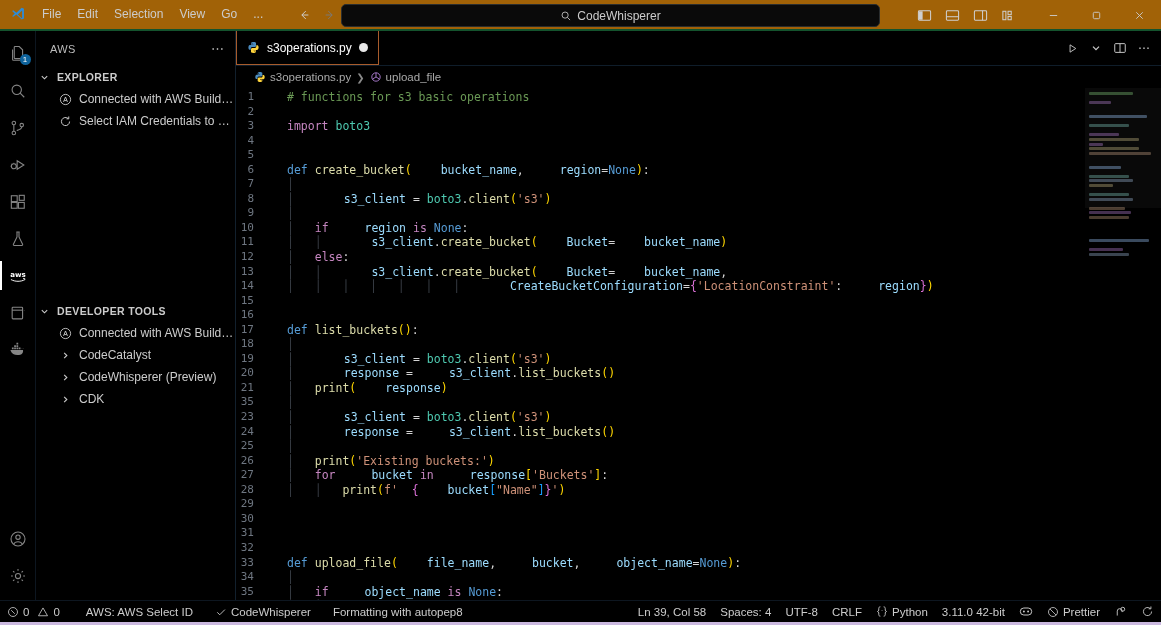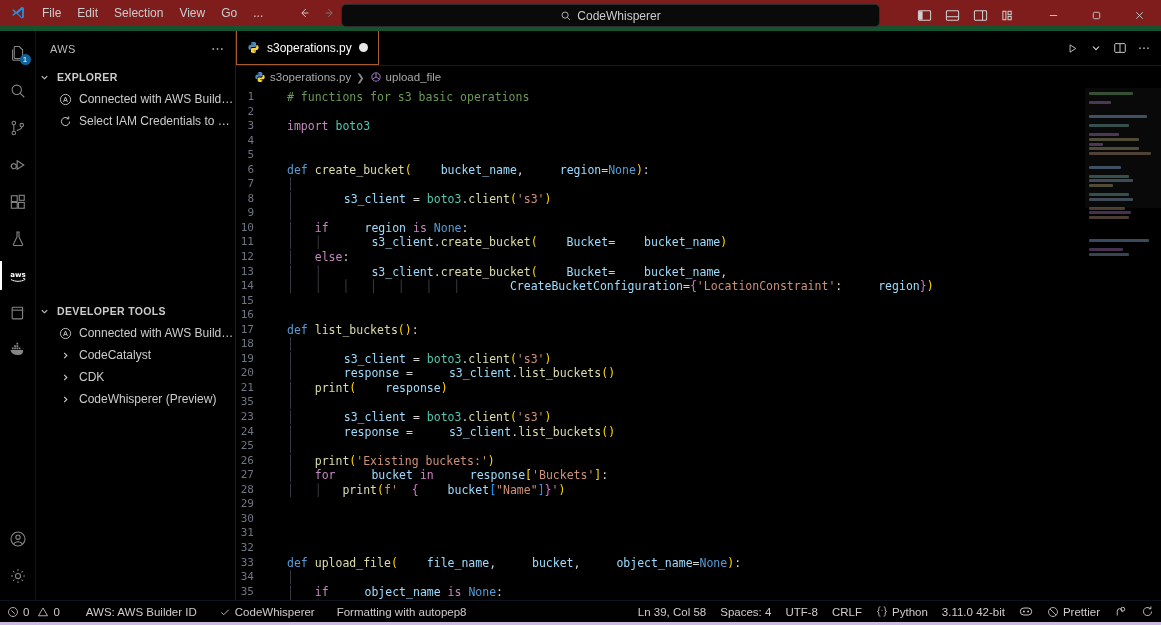--- a/index.html
+++ b/index.html
@@ -7,24 +7,24 @@
     width: 1161px; height: 625px;
     background: #000000;
     font-family: "Liberation Sans", sans-serif;
     overflow: hidden;
   }
   body { display: flex; flex-direction: column; position: relative; }
 
   
   .titlebar {
     height: 31px; min-height: 31px;
-    background: #7f1d1d;
+    background: #a16207;
     display: flex; align-items: center;
     position: relative;
-    border-bottom: 5px solid #14532d;
+    border-bottom: 2px solid #14532d;
   }
   .vscode-logo { width: 34px; display: flex; align-items: center; justify-content: center; }
   .vscode-logo svg { display:block; }
   .menu { display: flex; align-items: center; height: 100%; }
   .menu-item {
     color: #cccccc; font-size: 12px; padding: 0 8px; line-height: 31px;
     cursor: default; white-space: nowrap;
   }
   .nav-arrows { display: flex; align-items: center; margin-left: 22px; gap: 4px; }
   .nav-btn { width: 22px; height: 20px; display: flex; align-items: center; justify-content: center; color: #8a8a8a; font-size: 14px; }
@@ -425,29 +425,29 @@
             </svg>
         </span>
         <span class="sb-row-label">CodeCatalyst</span>
       </div>
       <div class="sb-row">
         <span class="ic">
           <svg width="9" height="9" viewBox="0 0 10 10">
               <path fill="none" stroke="#cccccc" stroke-width="1.2" d="M3.5 2 6.5 5 3.5 8"></path>
             </svg>
         </span>
-        <span class="sb-row-label">CDK</span>
+        <span class="sb-row-label">CodeWhisperer (Preview)</span>
       </div>
       <div class="sb-row">
         <span class="ic">
           <svg width="9" height="9" viewBox="0 0 10 10">
               <path fill="none" stroke="#cccccc" stroke-width="1.2" d="M3.5 2 6.5 5 3.5 8"></path>
             </svg>
         </span>
-        <span class="sb-row-label">CodeWhisperer (Preview)</span>
+        <span class="sb-row-label">CDK</span>
       </div>
     </div>
     <div style="height:190px"></div>
   </div>
 
   <div class="editor-group">
     <div class="tabbar">
       <div class="tab">
         <span>
           <svg width="13" height="13" viewBox="0 0 16 16">
@@ -599,21 +599,21 @@
       </span>
       <span>0</span>
       <span style="margin-left:4px">
         <svg width="12" height="12" viewBox="0 0 16 16">
             <path fill="none" stroke="#cccccc" stroke-width="1.1" d="M8 2.6 14 13H2z"></path>
           </svg>
       </span>
       <span>0</span>
     </div>
     <div class="st-item" style="margin-left:12px">
-      <span>AWS: AWS Builder ID</span>
+      <span>AWS: AWS Select ID</span>
     </div>
     <div class="st-item" style="margin-left:8px">
       <span>
         <svg width="12" height="12" viewBox="0 0 16 16">
             <path fill="none" stroke="#cccccc" stroke-width="1.2" d="m3 8.4 3.3 3.3L13.2 4.8"></path>
           </svg>
       </span>
       <span>CodeWhisperer</span>
     </div>
     <div class="st-item" style="margin-left:8px">

